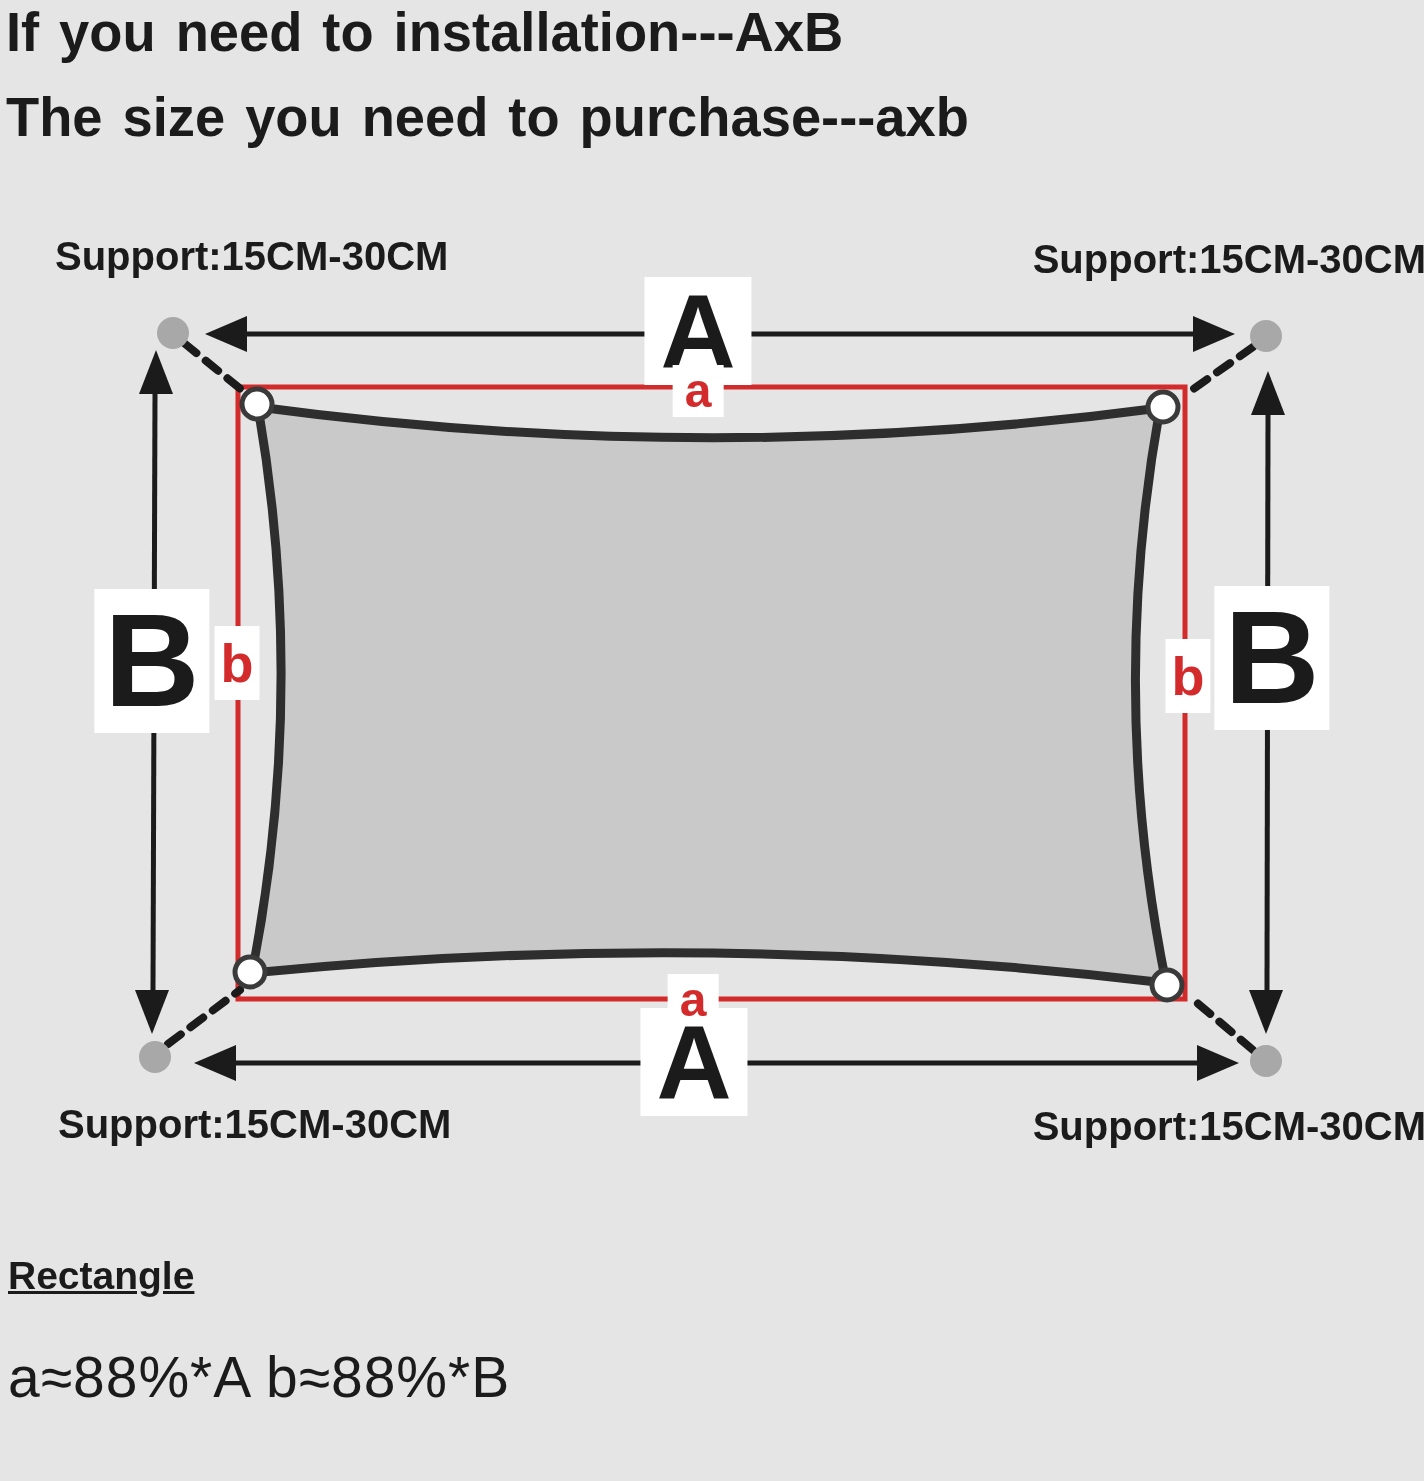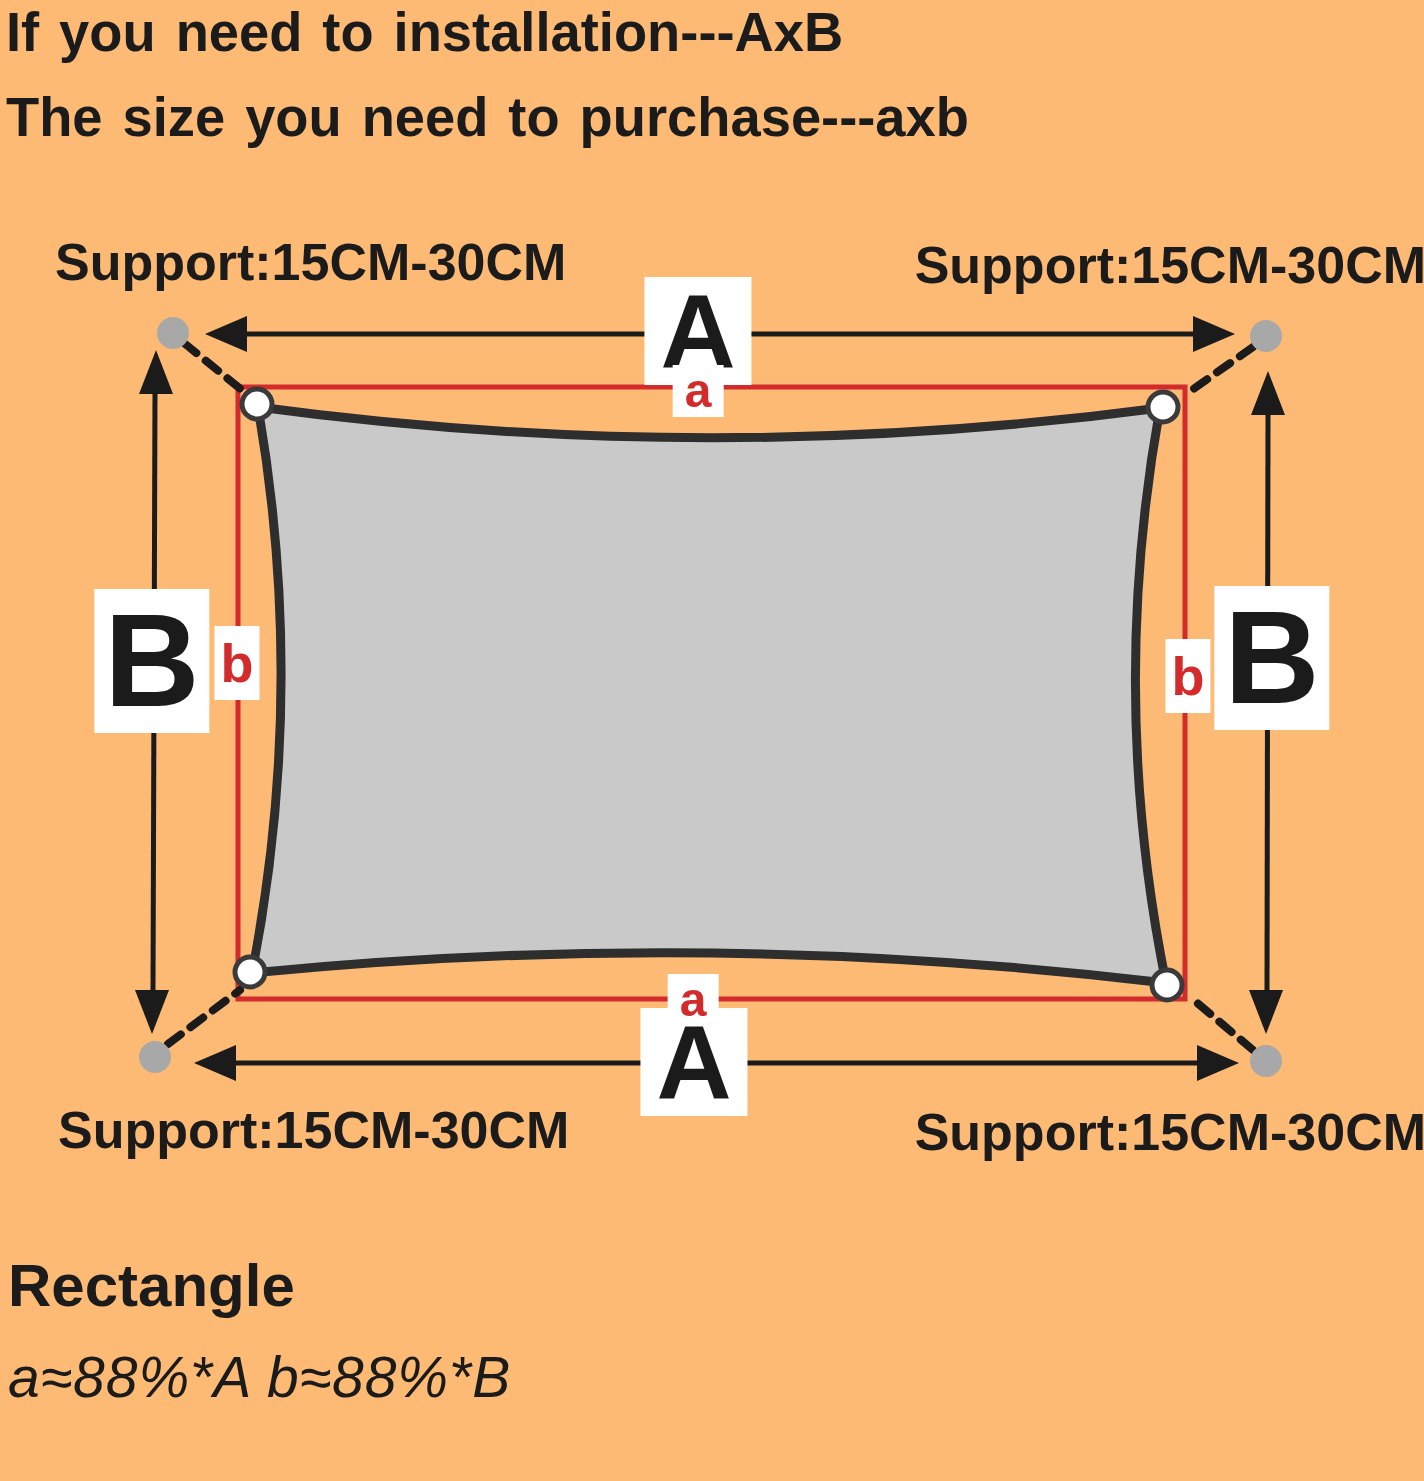--- a/index.html
+++ b/index.html
@@ -8,21 +8,21 @@
     background: #ffffff;
     width: 1424px;
     height: 1481px;
     overflow: hidden;
     font-family: "Liberation Sans", sans-serif;
   }
   .stage {
     position: relative;
     width: 1424px;
     height: 1481px;
-    background: #fdba74;
+    background: #e5e5e5;
   }
   .diagram-svg {
     position: absolute;
     left: 0; top: 0;
     width: 1424px; height: 1481px;
   }
   .txt {
     position: absolute;
     color: var(--ink, #1a1a1a);
     white-space: nowrap;
@@ -31,40 +31,40 @@
   .title {
     font-weight: bold;
     font-size: 56px;
     letter-spacing: 0px;
     word-spacing: 5px;
     transform: scaleX(0.97);
     transform-origin: left top;
   }
   .support {
     font-weight: bold;
-    font-size: 52px;
+    font-size: 40px;
   }
   .dim-label {
     transform: translate(-50%, -50%);
     background: #ffffff;
     font-weight: bold;
     text-align: center;
   }
   .dim-A { font-size: 104px; padding: 2px 16px; }
   .dim-B { font-size: 132px; padding: 6px 10px; }
   .dim-a { font-size: 48px;  padding: 2px 12px; color: var(--accent-red, #d32b2b); }
   .dim-b { font-size: 54px;  padding: 10px 6px; color: var(--accent-red, #d32b2b); }
   .footer-shape {
     font-weight: bold;
-    font-size: 60px;
+    font-size: 39px;
+    text-decoration: underline;
   }
   .footer-line {
     font-size: 57px;
     letter-spacing: 1px;
-    font-style: italic;
   }
   .red-arrow {
     color: var(--accent-red, #d32b2b);
     padding: 0 6px;
   }
   svg .red-stroke   { stroke: var(--accent-red, #d32b2b); }
   svg .sail         { fill: var(--sail-fill, #c9c9c9); stroke: var(--sail-border, #2e2e2e); }
   svg .ink-stroke   { stroke: var(--ink, #1b1b1b); }
   svg .ink-fill     { fill: var(--ink, #1b1b1b); }
   svg .anchor       { fill: var(--anchor-gray, #a8a8a8); }

